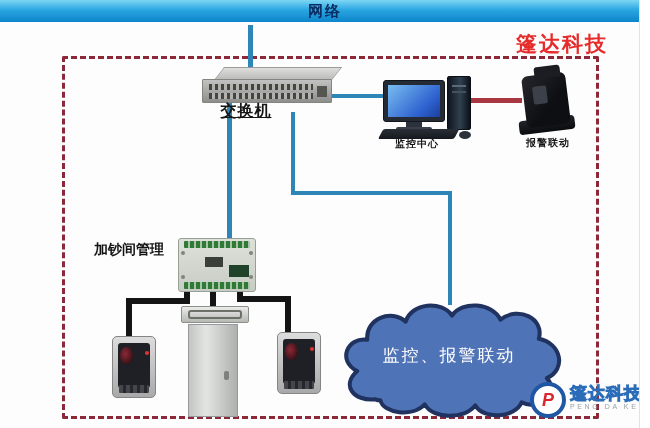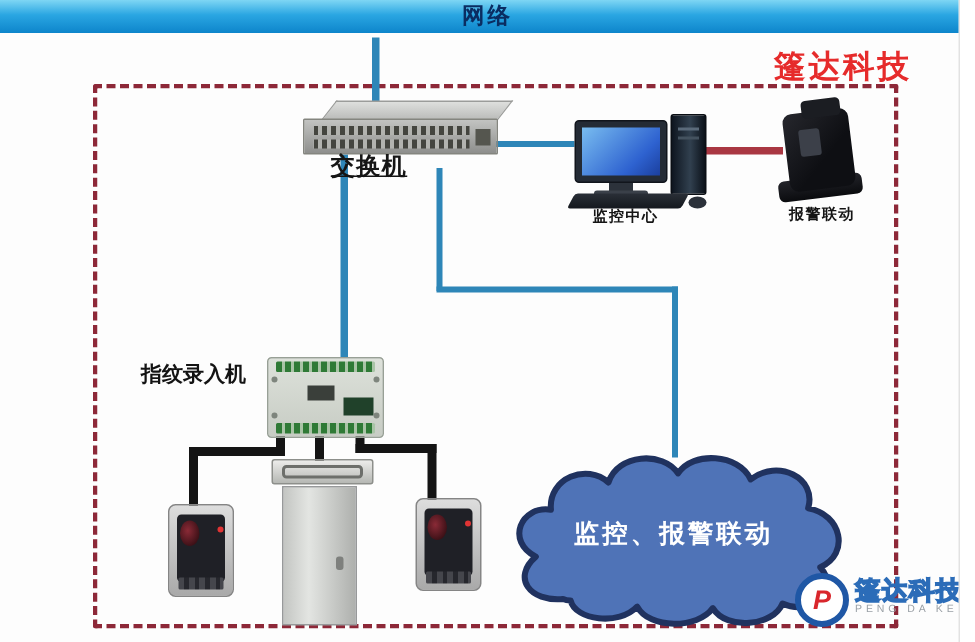--- a/index.html
+++ b/index.html
@@ -111,21 +111,21 @@
   .reader .sensor{ position:absolute; left:7px; top:10px; width:13px; height:17px;
     background:radial-gradient(ellipse at 40% 40%, #8a2a36, #3a1016 75%); border-radius:50%; }
   .reader .led{ position:absolute; right:6px; top:14px; width:4px; height:4px;
     background:#e03434; border-radius:50%; }
   .reader .keys{ position:absolute; left:6px; right:6px; bottom:4px; height:8px;
     background:repeating-linear-gradient(90deg,#45464c 0 4px,#26272d 4px 7px); border-radius:1px; }
   
   .cloud-wrap{ position:absolute; left:333px; top:296px; width:232px; height:130px; }
   .cloud-wrap svg{ display:block; width:100%; height:100%; }
   .cloud-text{ position:absolute; left:0; right:0; top:48px; text-align:center;
-    color:#fff; font-size:17px; font-weight:700; letter-spacing:2px; }
+    color:#fff; font-size:17px; font-weight:400; letter-spacing:2px; }
   
   .logo{ position:absolute; left:530px; top:382px; display:flex; align-items:flex-start; z-index:10; }
   .logo-mark{ width:36px; height:36px; border-radius:50%; background:#fff;
     border:4px solid #1f57a5; display:flex; align-items:center; justify-content:center;
     font-size:18px; font-weight:700; color:#d9262c; font-style:italic; }
   .logo-text{ margin-left:4px; padding-top:2px; }
   .logo-cn{ font-size:17px; font-weight:700; color:#eef4fb;
     -webkit-text-stroke:1px #2b6cb8; letter-spacing:1px; line-height:19px; white-space:nowrap; }
   .logo-en{ font-size:7px; color:#9aa0a6; letter-spacing:2.6px; white-space:nowrap; }
 </style>
@@ -189,21 +189,21 @@
     <div class="ctrl-strip t"></div>
     <div class="ctrl-strip b"></div>
     <div class="ctrl-chip c1"></div>
     <div class="ctrl-chip c2"></div>
     <div class="ctrl-screw s1"></div>
     <div class="ctrl-screw s2"></div>
     <div class="ctrl-screw s3"></div>
     <div class="ctrl-screw s4"></div>
   </div>
   <div class="ctrl-label">
-    <div>指纹录入机</div>
+    <div>加钞间管理</div>
   </div>
 
   <div class="maglock">
       <div class="inner"></div>
     </div>
   <div class="door">
       <div class="handle"></div>
     </div>
 
   <div class="reader" style="left:112px; top:336px;">

